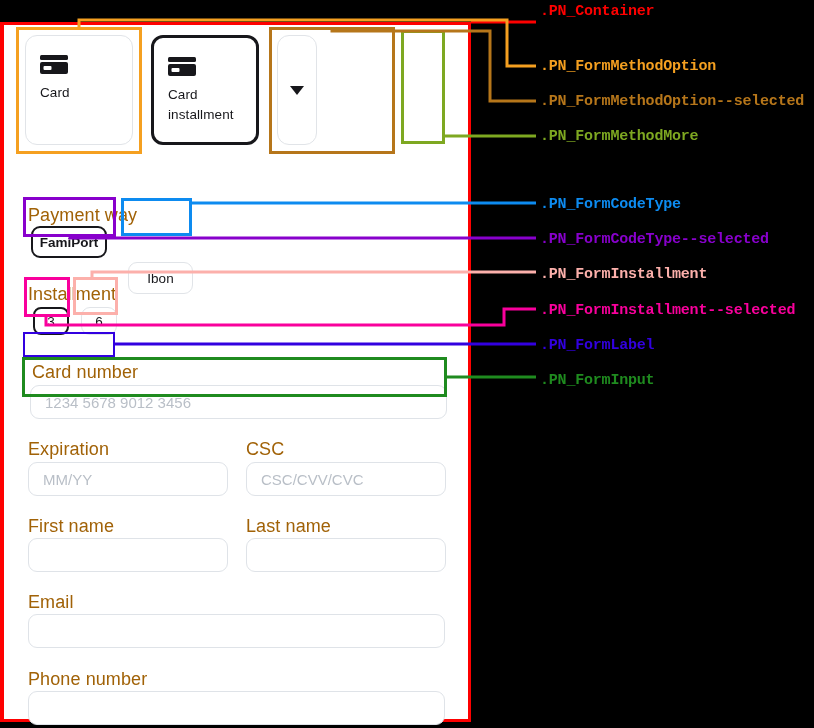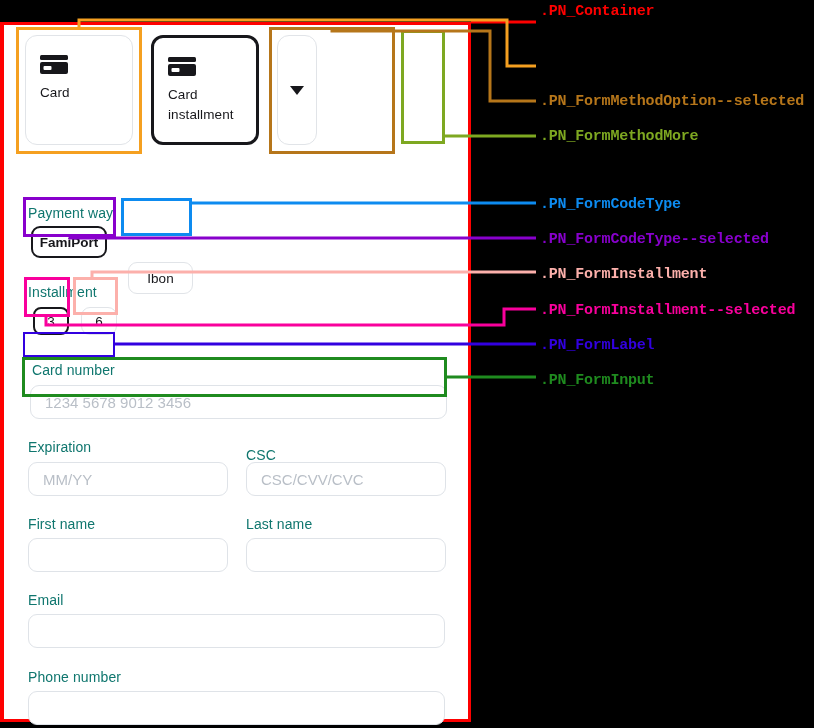--- a/index.html
+++ b/index.html
@@ -71,21 +71,21 @@
     border-right:7px solid transparent;border-top:9px solid #17171b;
   }
   
   .hl{position:absolute;box-sizing:border-box;pointer-events:none;}
   #hl-m1{left:16px;top:27px;width:126px;height:127px;border:3px solid var(--c-method);z-index:6;}
   #hl-m3{left:269px;top:27px;width:126px;height:127px;border:3px solid var(--c-methodsel);z-index:6;}
   #hl-more{left:401px;top:30px;width:44px;height:114px;border:3px solid var(--c-more);z-index:6;}
 
   
   .fld-label{
-    font-size:14px;color:#0f766e;letter-spacing:.1px;text-align:right;
+    font-size:18px;color:#a16207;letter-spacing:.1px;text-align:right;
   }
   .inp{
     box-sizing:border-box;
     border:1px solid #dfe3e8;border-radius:9px;background:#fff;
     font-size:15px;color:#0f766e;
     font-family:inherit;
     padding:0 14px;
     outline:none;
   }
   .inp::placeholder{color:#b9bfc7;}
@@ -114,21 +114,21 @@
   
   #lbl-cardnum{position:absolute;left:28px;top:337px;}
   #hl-label{left:23px;top:332px;width:92px;height:25px;border:2.5px solid var(--c-label);z-index:6;}
   #in-cardnum{position:absolute;left:26px;top:360px;width:417px;height:34px;}
   #hl-input{left:22px;top:357px;width:425px;height:40px;border:3px solid var(--c-input);z-index:6;}
   .half{width:200px;height:34px;}
   .full{width:417px;height:34px;}
 
   #lbl-exp{position:absolute;left:24px;top:414px;}
   #in-exp{position:absolute;left:24px;top:437px;}
-  #lbl-csc{position:absolute;left:242px;top:414px;margin-top:8px;}
+  #lbl-csc{position:absolute;left:242px;top:414px;}
   #in-csc{position:absolute;left:242px;top:437px;}
 
   #lbl-first{position:absolute;left:24px;top:491px;}
   #in-first{position:absolute;left:24px;top:513px;}
   #lbl-last{position:absolute;left:242px;top:491px;}
   #in-last{position:absolute;left:242px;top:513px;}
 
   #lbl-email{position:absolute;left:24px;top:567px;}
   #in-email{position:absolute;left:24px;top:589px;}
 
@@ -246,20 +246,21 @@
 
   <path d="M46 317 V325 H504 V309 H536" stroke="#f9009c" stroke-width="3" fill="none"></path>
 
   <path d="M115 344 H536" stroke="#3200e0" stroke-width="3" fill="none"></path>
 
   <path d="M447 377 H536" stroke="#1f8b1f" stroke-width="3" fill="none"></path>
 </svg>
 
 <div id="anno-labels" style="position:absolute;left:0;top:0;width:814px;height:728px;z-index:9;">
   <div class="anno-text" id="a0" style="left: 540px; top: 3px; color: rgb(254, 0, 0);">.PN_Container</div>
+  <div class="anno-text" id="a1" style="left: 540px; top: 58px; color: rgb(245, 160, 32);">.PN_FormMethodOption</div>
   <div class="anno-text" id="a2" style="left: 540px; top: 93px; color: rgb(182, 118, 26);">.PN_FormMethodOption--selected</div>
   <div class="anno-text" id="a3" style="left: 540px; top: 128px; color: rgb(126, 168, 33);">.PN_FormMethodMore</div>
   <div class="anno-text" id="a4" style="left: 540px; top: 196px; color: rgb(13, 139, 240);">.PN_FormCodeType</div>
   <div class="anno-text" id="a5" style="left: 540px; top: 231px; color: rgb(136, 0, 204);">.PN_FormCodeType--selected</div>
   <div class="anno-text" id="a6" style="left: 540px; top: 266px; color: rgb(252, 176, 171);">.PN_FormInstallment</div>
   <div class="anno-text" id="a7" style="left: 540px; top: 302px; color: rgb(249, 0, 156);">.PN_FormInstallment--selected</div>
   <div class="anno-text" id="a8" style="left: 540px; top: 337px; color: rgb(50, 0, 224);">.PN_FormLabel</div>
   <div class="anno-text" id="a9" style="left: 540px; top: 372px; color: rgb(31, 139, 31);">.PN_FormInput</div>
 </div>
 

